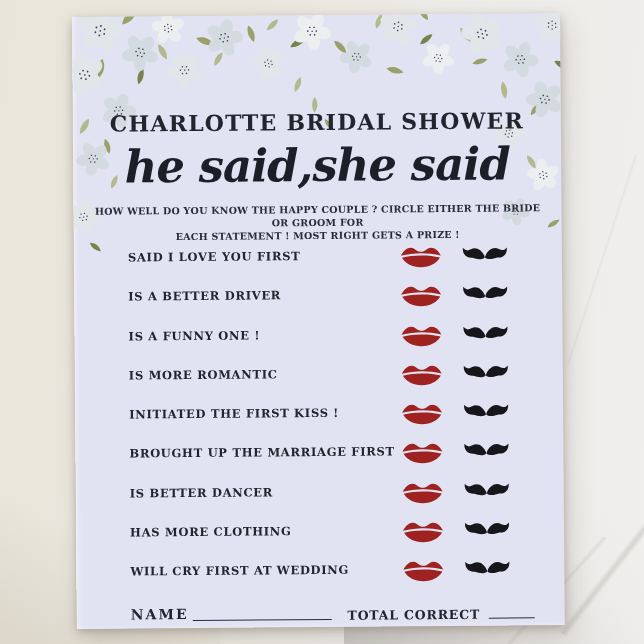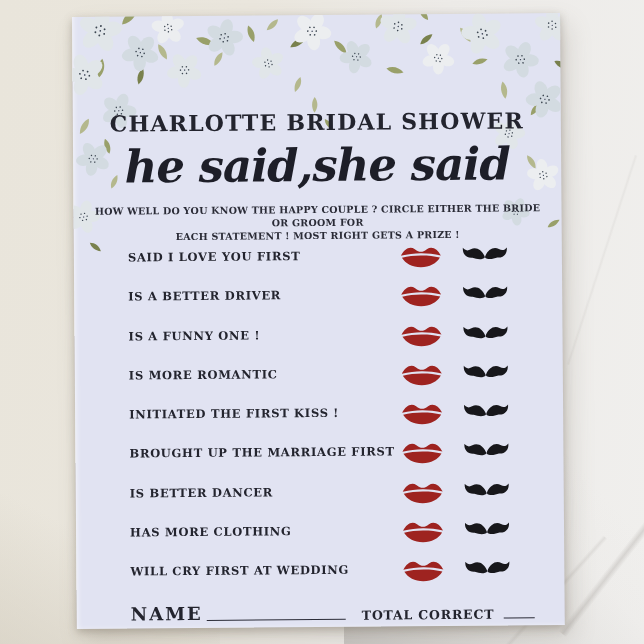--- a/index.html
+++ b/index.html
@@ -63,21 +63,21 @@
   .stmt{
     flex:1;font-size:11.5px;font-weight:bold;letter-spacing:.7px;color:#23242e;white-space:nowrap;
   }
   .lips{width:44px;height:26px;margin-left:auto;margin-right:19px;flex:0 0 auto;}
   .stache{width:46px;height:20px;flex:0 0 auto;}
   .lips svg,.stache svg{display:block;width:100%;height:100%;}
   .footer{
     position:absolute;left:54px;right:30px;top:573px;height:36px;
     display:flex;align-items:flex-end;
   }
-  .name-label{font-size:18px;font-weight:bold;letter-spacing:2px;line-height:22px;}
+  .name-label{font-size:14px;font-weight:bold;letter-spacing:2px;line-height:22px;}
   .write-line{border-bottom:1.6px solid #2b2c38;margin-bottom:4px;}
   .name-line{width:139px;margin-left:4px;}
   .total-label{font-size:12.5px;font-weight:bold;letter-spacing:.8px;line-height:17px;margin-left:16px;}
   .total-line{flex:1;margin-left:9px;}
 </style>
 </head>
 <body>
 
 <div class="stage">
   <div class="marble-br"></div>

